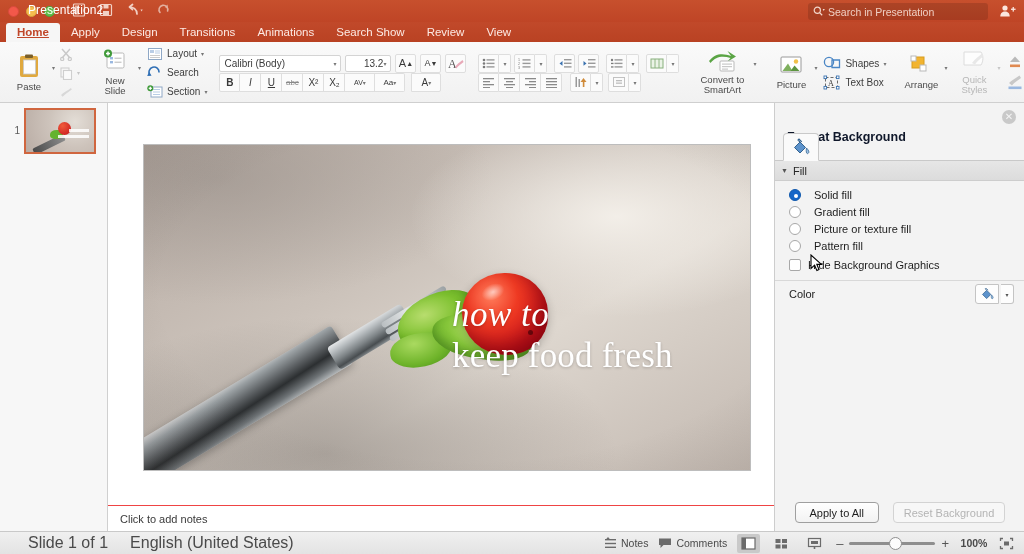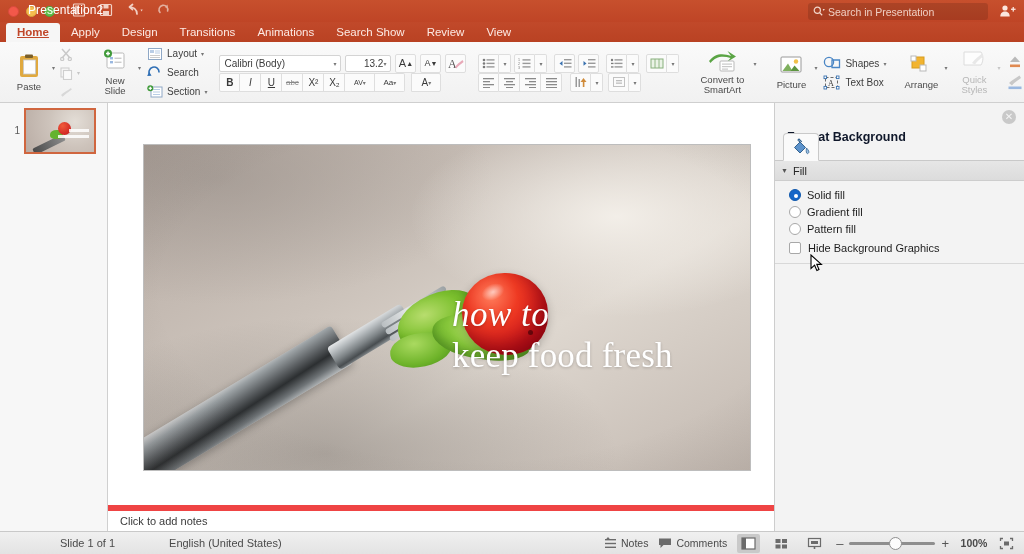--- a/index.html
+++ b/index.html
@@ -207,21 +207,21 @@
     font-family: "Liberation Serif", serif; color: #ffffff;
     text-shadow: 0 1px 3px rgba(0,0,0,.22);
     margin-top: 38px;
   }
   .sl-title .l1 { font-style: italic; font-size: 35px; line-height: 40px; letter-spacing: .5px; }
   .sl-title .l2 { font-size: 35px; line-height: 42px; letter-spacing: .2px; }
 
   
   .notespane {
     position: absolute; top: 505px; left: 108px; width: 666px; height: 26px;
-    background: #ffffff; border-top: 6px solid #ef4444;
+    background: #ffffff; border-top: 1px solid #ef4444;
     display: flex; align-items: center; padding-left: 12px;
   }
   .notespane .ntxt { font-size: 11px; color: #3a3a3a; }
 
   
   .rightpane {
     position: absolute; top: 103px; left: 774px; width: 250px; height: 428px;
     background: #f3f3f3; border-left: 1px solid #cdcdcd;
   }
   .rp-head { position: relative; height: 30px; }
@@ -236,21 +236,21 @@
     background: #fafafa; border: 1px solid #c9c9c9; border-bottom: 1px solid #fafafa;
     border-radius: 4px 4px 0 0; display: flex; align-items: center; justify-content: center;
   }
   .rp-section {
     height: 20px; background: linear-gradient(#e6e6e6,#dcdcdc);
     border-bottom: 1px solid #cdcdcd; display: flex; align-items: center; padding-left: 6px; gap: 5px;
   }
   .rp-section .caret { font-size: 7px; color: #555; }
   .rp-section .stitle { font-size: 11px; color: #262626; }
   .rp-body { padding: 8px 0 0 0; }
-  .radio-row { display: flex; align-items: center; gap: 6px; padding: 0 0 5px 14px; }
+  .radio-row { display: flex; align-items: center; gap: 13px; padding: 0 0 5px 14px; }
   .radio {
     width: 12px; height: 12px; border-radius: 50%; background: #fff;
     border: 1px solid #a8a8a8; flex: none;
   }
   .radio.on { background: #1666c8; border-color: #1159ad; position: relative; }
   .radio.on::after {
     content: ""; position: absolute; left: 3.5px; top: 3.5px; width: 4px; height: 4px;
     border-radius: 50%; background: #fff;
   }
   .radio-row .rtxt { font-size: 11px; color: #1d1d1d; }
@@ -299,21 +299,21 @@
   }
   .pbtn.disabled { border-color: #d3d3d3; color: #b4b4b4; background: #f7f7f7; }
 
   
   .statusbar {
     position: absolute; bottom: 0; left: 0; width: 1024px; height: 23px;
     background: linear-gradient(#f0f0f0,#e3e3e3); border-top: 1px solid #c9c9c9;
     display: flex; align-items: center;
   }
   .st-left { display: flex; align-items: center; gap: 22px; padding-left: 28px; }
-  .st-left .s { font-size: 11px; color: #4a4a4a; margin-left: 32px; }
+  .st-left .s { font-size: 16px; color: #4a4a4a; }
   .st-right { margin-left: auto; display: flex; align-items: center; gap: 10px; padding-right: 10px; }
   .st-item { display: flex; align-items: center; gap: 4px; font-size: 10.5px; color: #4a4a4a; }
   .vbtn { width: 23px; height: 19px; display: flex; align-items: center; justify-content: center; border-radius: 2px; }
   .vbtn.sel { background: #c9c9c9; }
   .zslider { display: flex; align-items: center; gap: 6px; }
   .ztrack { position: relative; width: 86px; height: 3px; background: #8e8e8e; border-radius: 2px; }
   .zknob {
     position: absolute; left: 40px; top: -5px; width: 13px; height: 13px; border-radius: 50%;
     background: #fcfcfc; border: 1px solid #8f8f8f;
   }
@@ -878,32 +878,55 @@
       <div class="radio-row">
         <div class="radio on"></div>
         <span class="rtxt">Solid fill</span>
       </div>
       <div class="radio-row">
         <div class="radio"></div>
         <span class="rtxt">Gradient fill</span>
       </div>
       <div class="radio-row">
         <div class="radio"></div>
+        <span class="rtxt">Picture or texture fill</span>
+      </div>
+      <div class="radio-row">
+        <div class="radio"></div>
         <span class="rtxt">Pattern fill</span>
       </div>
       <div class="check-row">
         <div class="cbox"></div>
         <span class="ctxt">Hide Background Graphics</span>
       </div>
 
       <div class="rp-divider"></div>
 
-
-    </div>
-
+      <div class="field-row">
+        <span class="flabel">Color</span>
+        <div class="colorbtn">
+          <div class="cb">
+            <span>
+              <svg class="svgico" width="15" height="14" viewBox="0 0 18 16">
+                <path d="M3 8.5 L8 3.5 L13 8.5 L8 13.5z" fill="#5d93cc" stroke="#33628f" stroke-width=".9"></path>
+                <path d="M8 3.5 L6.3 1.8 L7.2 1 L9.6 3.4" fill="none" stroke="#33628f" stroke-width="1"></path>
+                <path d="M13.8 9 C15.7 11.2 16.4 12.6 15.2 13.5 C14.1 14.3 13 13 13.8 9z" fill="#9ec4e8" stroke="#33628f" stroke-width=".7"></path>
+              </svg>
+            </span>
+          </div>
+          <div class="cbar">▾</div>
+        </div>
+      </div>
+
+    </div>
+
+    <div class="rp-footer">
+      <div class="pbtn">Apply to All</div>
+      <div class="pbtn disabled">Reset Background</div>
+    </div>
   </div>
 
   <div class="statusbar">
     <div class="st-left">
       <span class="s">Slide 1 of 1</span>
       <span class="s">English (United States)</span>
     </div>
     <div class="st-right">
       <div class="st-item">
         <span>

